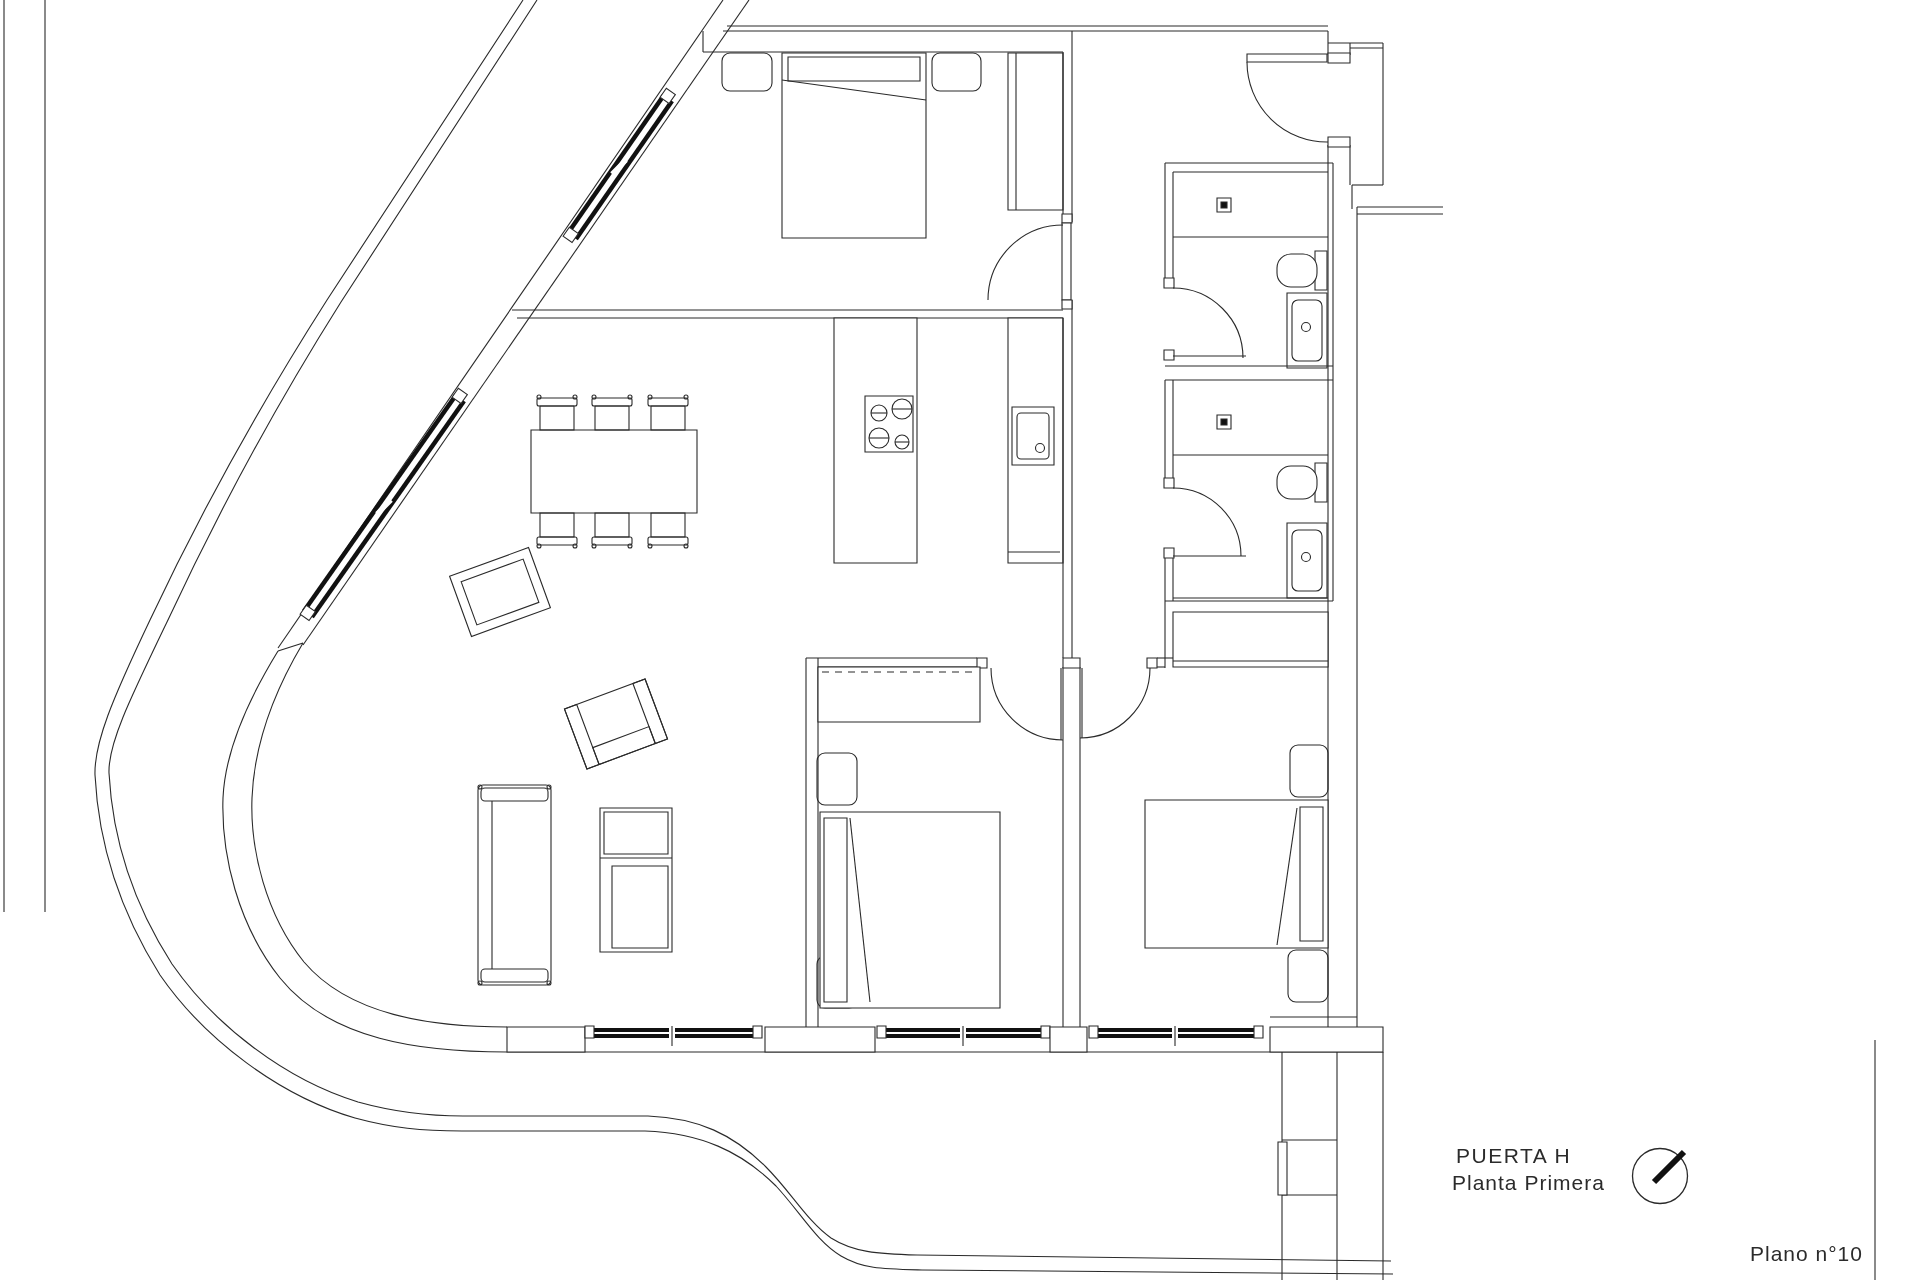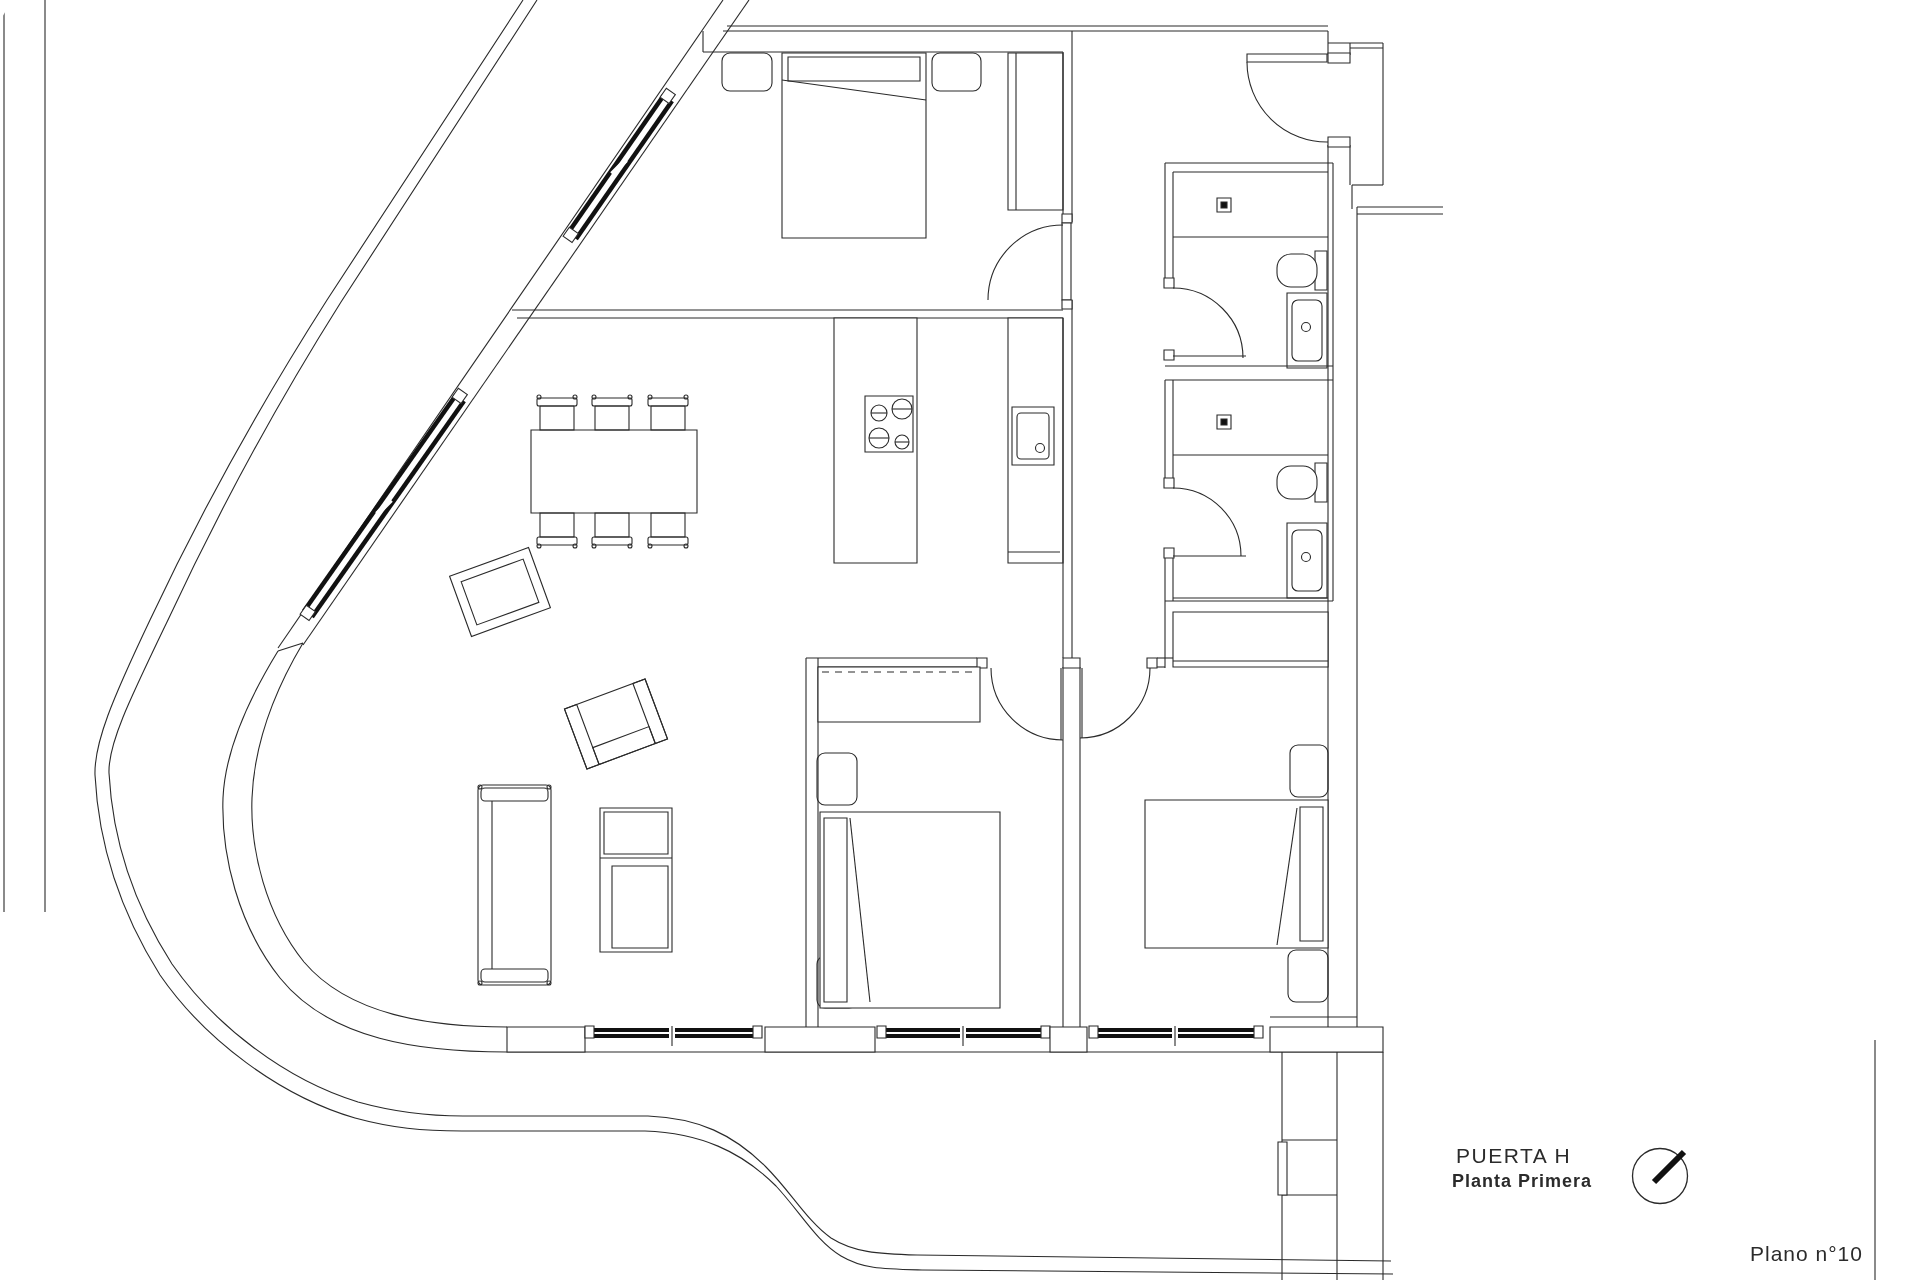--- a/index.html
+++ b/index.html
@@ -1,21 +1,21 @@
 <!DOCTYPE html>
 <html><head>
 <meta charset="utf-8">
 <style>
   html,body{margin:0;padding:0;background:#ffffff;}
   .sheet{position:relative;width:1920px;height:1280px;background:#fff;overflow:hidden;
-         font-family:"Liberation Sans", sans-serif;border-radius:28px;}
+         font-family:"Liberation Sans", sans-serif;}
   .sheet svg{position:absolute;left:0;top:0;}
   .lbl{position:absolute;color:#2b2b2b;white-space:pre;}
   .lbl-title{left:1456px;top:1144px;font-size:21px;letter-spacing:1.5px;}
-  .lbl-sub{left:1452px;top:1171px;font-size:18px;letter-spacing:1px;font-weight:bold;}
+  .lbl-sub{left:1452px;top:1171px;font-size:21px;letter-spacing:1px;}
   .lbl-plan{left:1750px;top:1242px;font-size:21px;letter-spacing:1px;}
   line,path,rect,circle,ellipse,polyline{vector-effect:non-scaling-stroke;}
 </style>
 </head>
 <body>
 
 <div class="sheet">
 
 <svg width="1920" height="1280" viewBox="0 0 1920 1280">
   <g fill="none" stroke="#2a2a2a" stroke-width="1.1">

